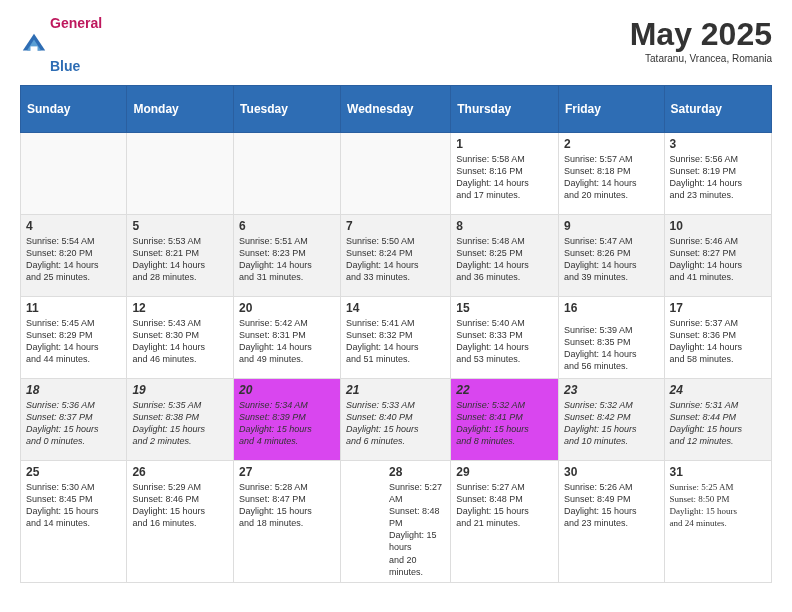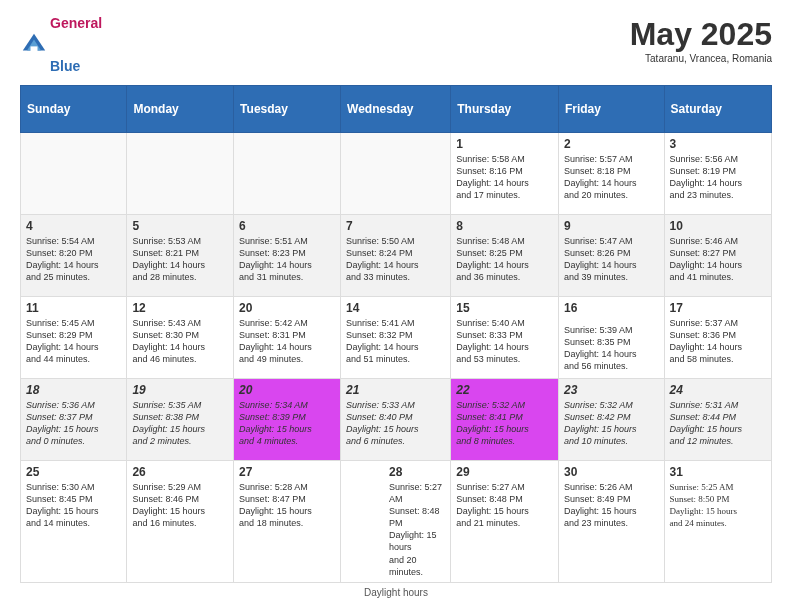--- a/index.html
+++ b/index.html
@@ -372,14 +372,13 @@
             <span class="day-num">31</span>
             <div class="day-info" style="white-space: pre-line; font-family: Liberation Serif, serif;">Sunrise: 5:25 AM
 Sunset: 8:50 PM
 Daylight: 15 hours
 and 24 minutes.</div>
           </td>
         </tr>
       </tbody>
   </table>
 
-  <div class="footer-note">Daylight hours</div>
 </div>
 
 </body></html>

